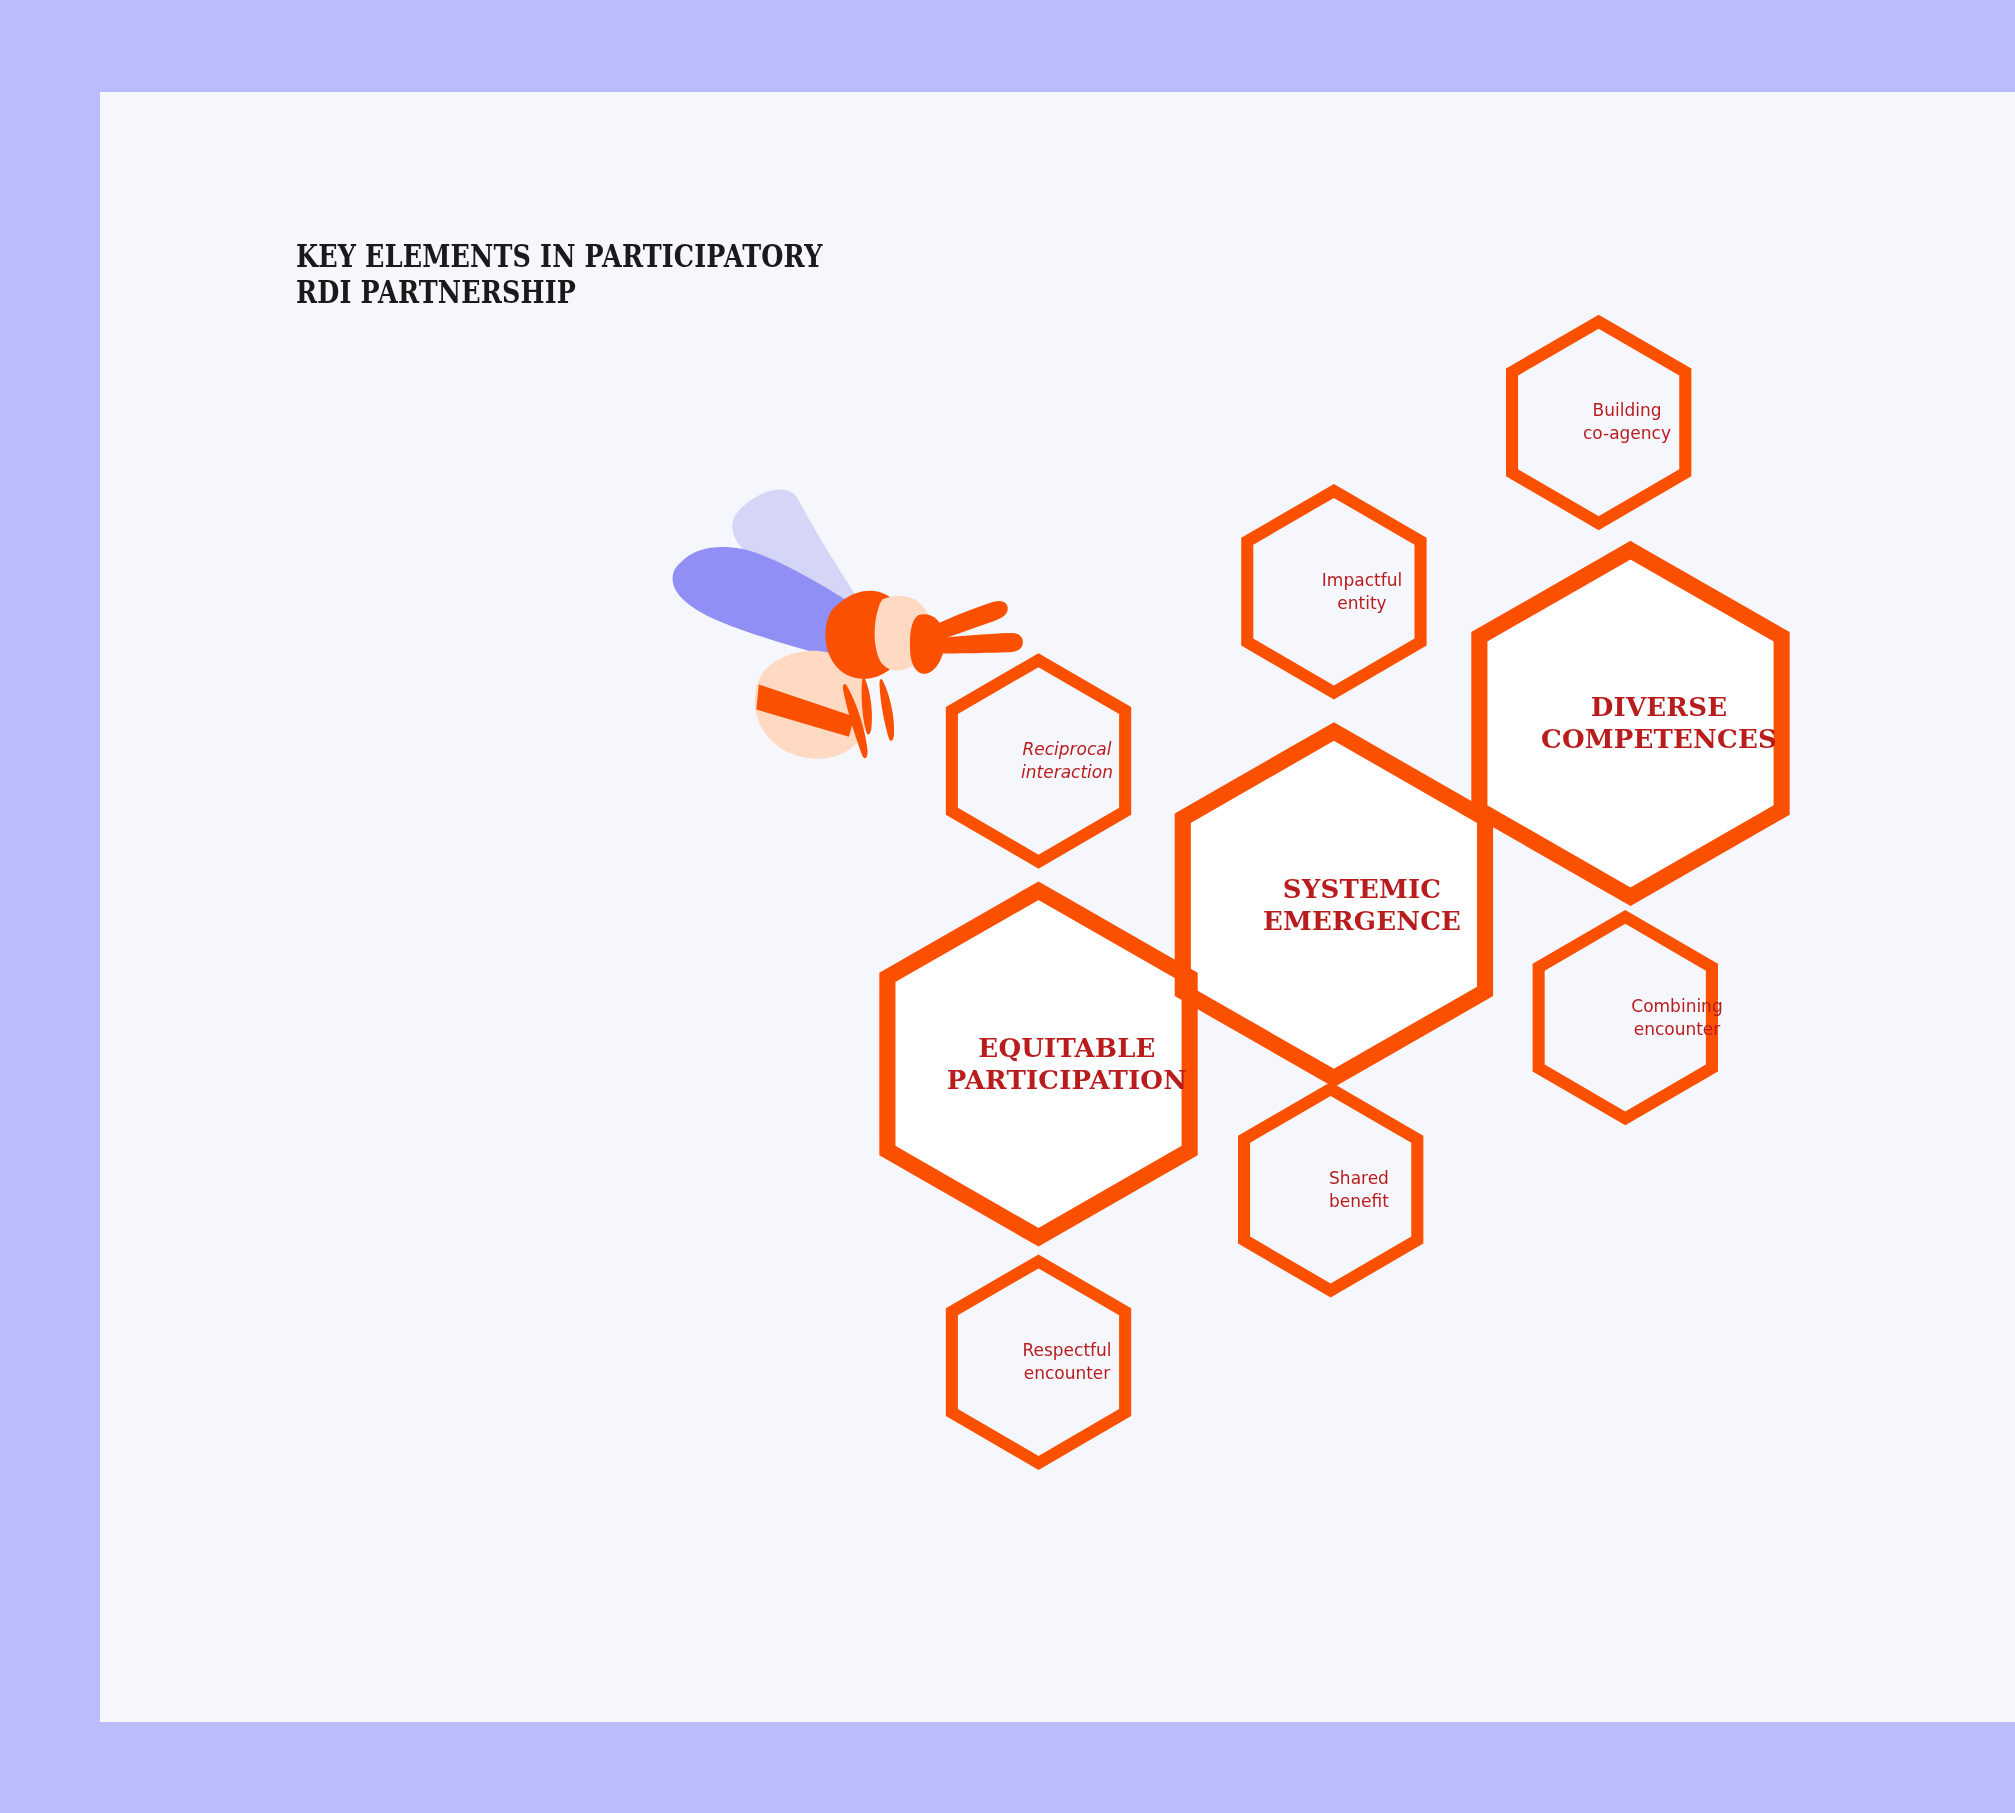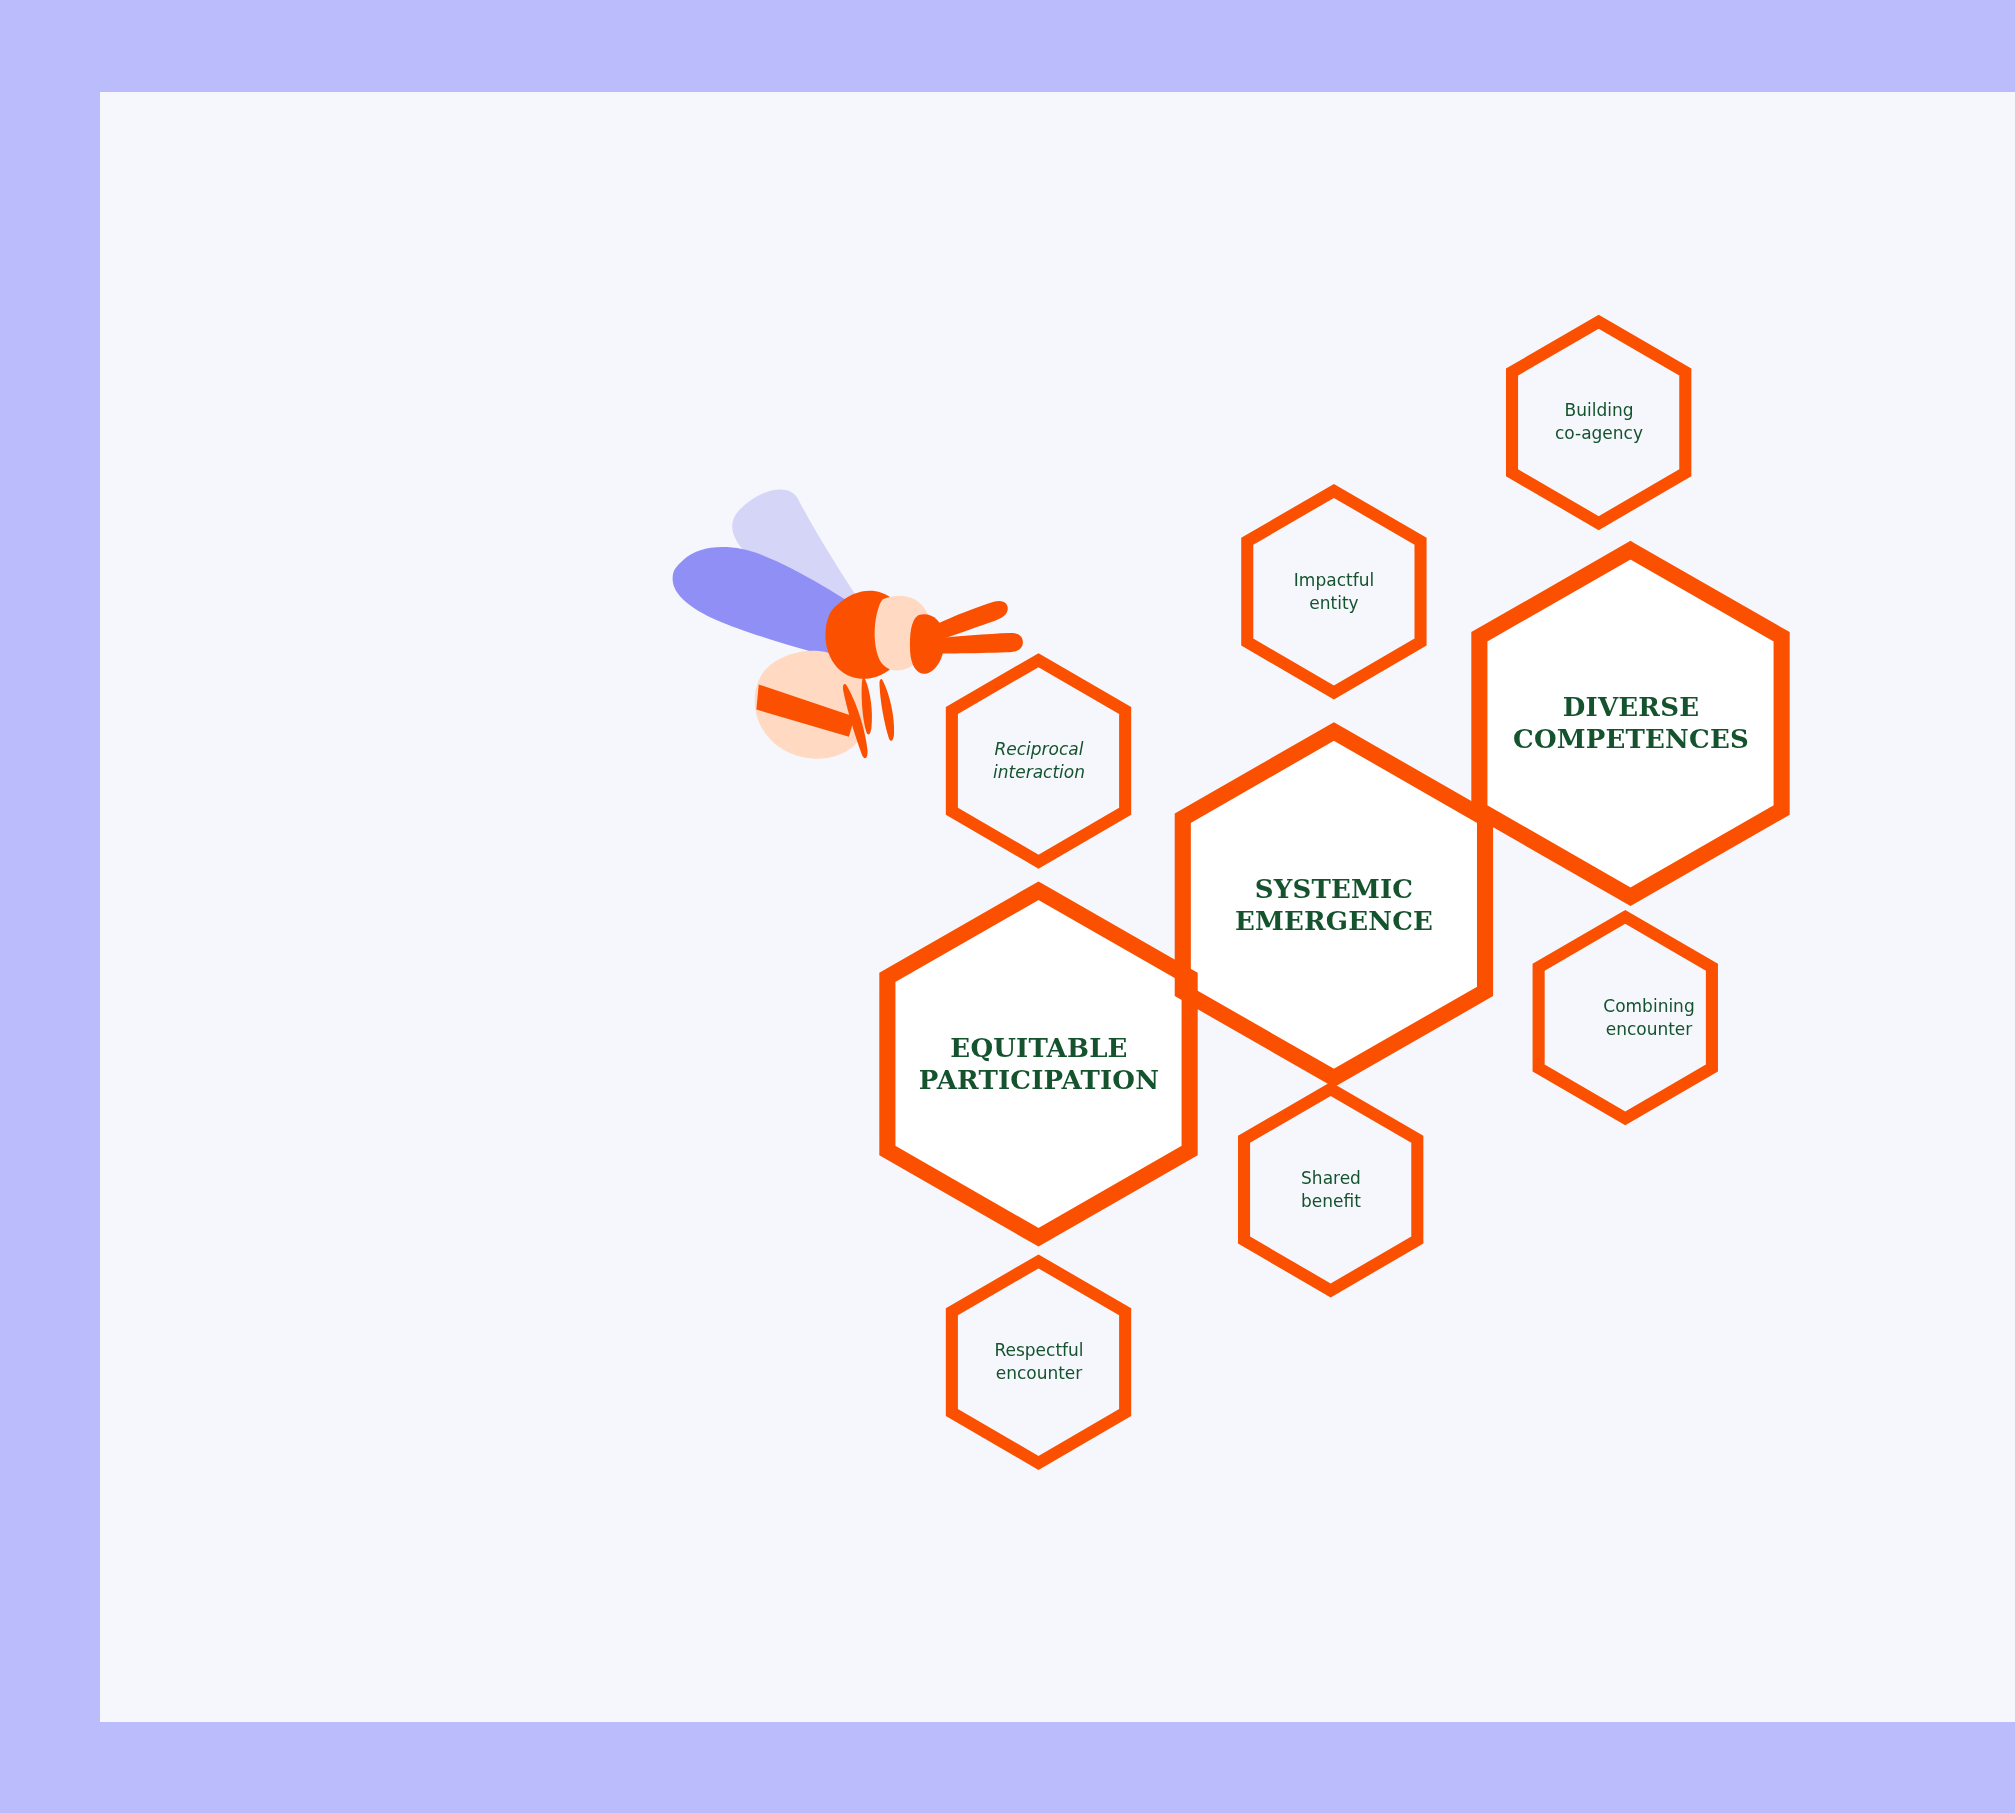--- a/index.html
+++ b/index.html
@@ -57,23 +57,24 @@
     width: 2694px;
     height: 1814px;
     pointer-events: none;
   }
   #hex-layer svg { display: block; }
 
   
   .hex-label {
     position: absolute;
     text-align: center;
-    color: #14532d;
+    color: #b91c1c;
     transform: translate(-50%, -50%);
     pointer-events: auto;
+    margin-left: 28px;
   }
   .hex-label.small {
     font-family: "DejaVu Sans", sans-serif;
     font-size: 17px;
     line-height: 22.6px;
     font-weight: 400;
     width: 185px;
   }
   .hex-label.big {
     font-family: "DejaVu Serif", serif;
@@ -94,20 +95,24 @@
   }
   #bee svg { display: block; width: 100%; height: 100%; }
 </style>
 </head>
 <body>
 
 <div id="slide">
 
   <div id="panel"></div>
 
+  <div id="title-block">
+    <div class="title-line">KEY ELEMENTS IN PARTICIPATORY</div>
+    <div class="title-line">RDI PARTNERSHIP</div>
+  </div>
 
   <div id="bee">
     <svg viewBox="0 0 1060 800" xmlns="http://www.w3.org/2000/svg" aria-hidden="true">
       <g>
 
         <path d="M275,175 C330,120 400,110 420,150 C448,205 540,360 600,440 C640,492 660,520 646,534 C628,552 560,510 500,462 C420,398 318,318 280,272 C250,235 248,202 275,175 Z" fill="#d5d6f7"></path>
 
         <path d="M135,300 C175,262 255,258 330,288 C420,324 540,398 620,452 C676,490 700,512 690,540 C680,568 636,572 580,560 C470,536 300,486 218,450 C150,420 110,386 108,350 C107,326 116,318 135,300 Z" fill="#8f8ff5"></path>
       </g>
 

